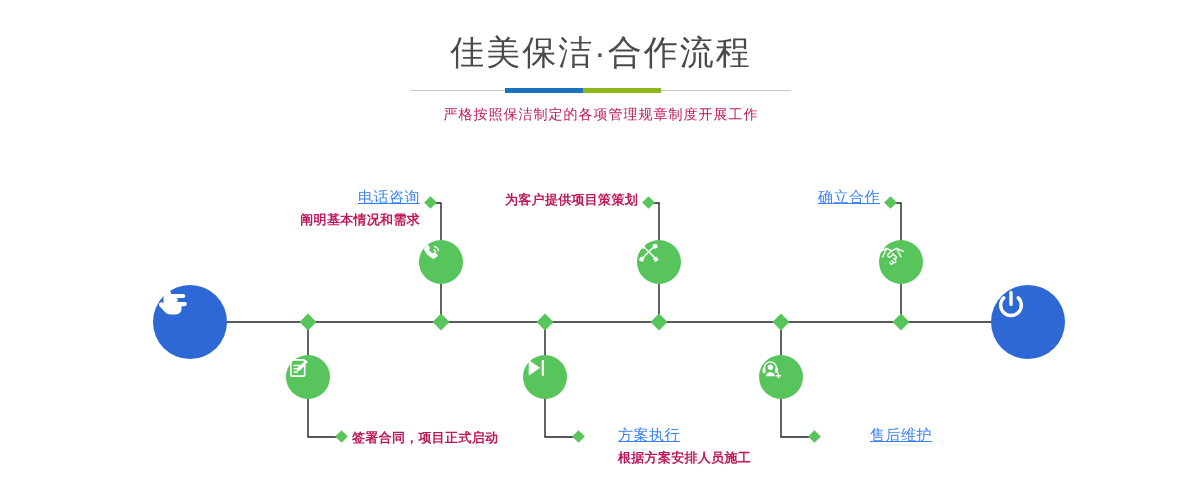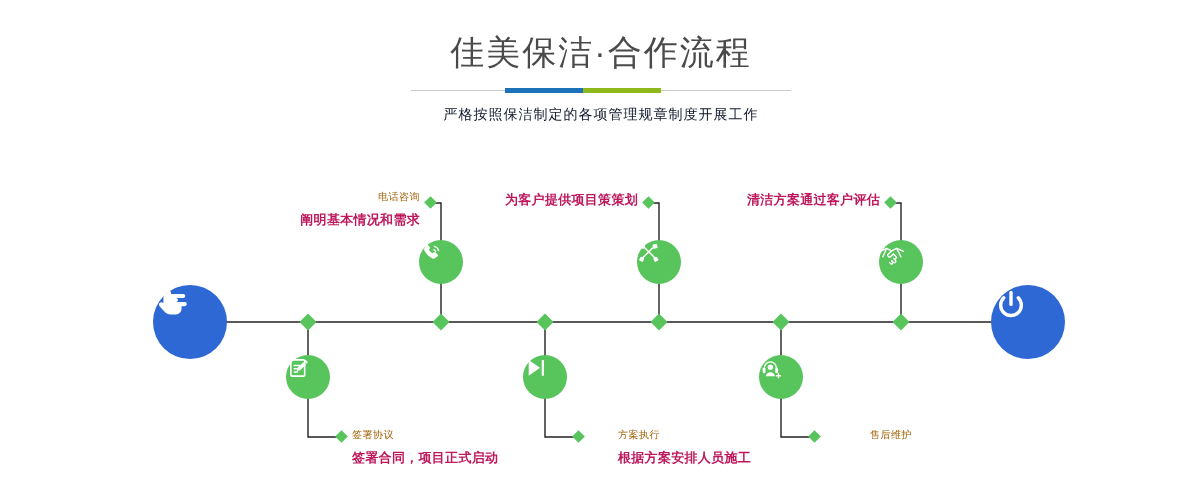--- a/index.html
+++ b/index.html
@@ -61,21 +61,21 @@
     position: absolute;
     left: 172px;
     top: 0;
     width: 78px;
     height: 5px;
     background: #8fb81b;
   }
   .page-subtitle {
     margin-top: 12px;
     font-size: 14px;
-    color: #0f172a;
+    color: #be185d;
     letter-spacing: 1px;
     text-align: center;
   }
 
   
   .timeline {
     position: absolute;
     left: 0;
     top: 0;
     width: 1202px;
@@ -114,24 +114,25 @@
     justify-content: center;
   }
   .node svg { display: block; }
 
   
   .step-text {
     position: absolute;
     white-space: nowrap;
   }
   .step-text .s-title {
-    font-size: 10px;
-    color: #a16207;
+    font-size: 15px;
+    color: #3b82f6;
     line-height: 20px;
     letter-spacing: 0.5px;
+    text-decoration: underline;
   }
   .step-text .s-desc {
     font-size: 13px;
     color: #be185d;
     line-height: 20px;
     margin-top: 3px;
     letter-spacing: 0.3px;
     font-weight: bold;
   }
   .step-text.align-right { text-align: right; }
@@ -286,25 +287,24 @@
     <div class="step-text align-right" style="right:782px; top:187px;">
       <div class="s-title">电话咨询</div>
       <div class="s-desc">阐明基本情况和需求</div>
     </div>
 
     <div class="step-text align-right" style="right:564px; top:187px;">
       <div class="s-desc">为客户提供项目策策划</div>
     </div>
 
     <div class="step-text align-right" style="right:322px; top:187px;">
-      <div class="s-desc">清洁方案通过客户评估</div>
+      <div class="s-title">确立合作</div>
     </div>
 
     <div class="step-text align-left" style="left:352px; top:425px;">
-      <div class="s-title">签署协议</div>
       <div class="s-desc">签署合同，项目正式启动</div>
     </div>
 
     <div class="step-text align-left" style="left:589px; top:425px;margin-left:29px;">
       <div class="s-title">方案执行</div>
       <div class="s-desc">根据方案安排人员施工</div>
     </div>
 
     <div class="step-text align-left" style="left:825px; top:425px;margin-left:45px;">
       <div class="s-title">售后维护</div>

